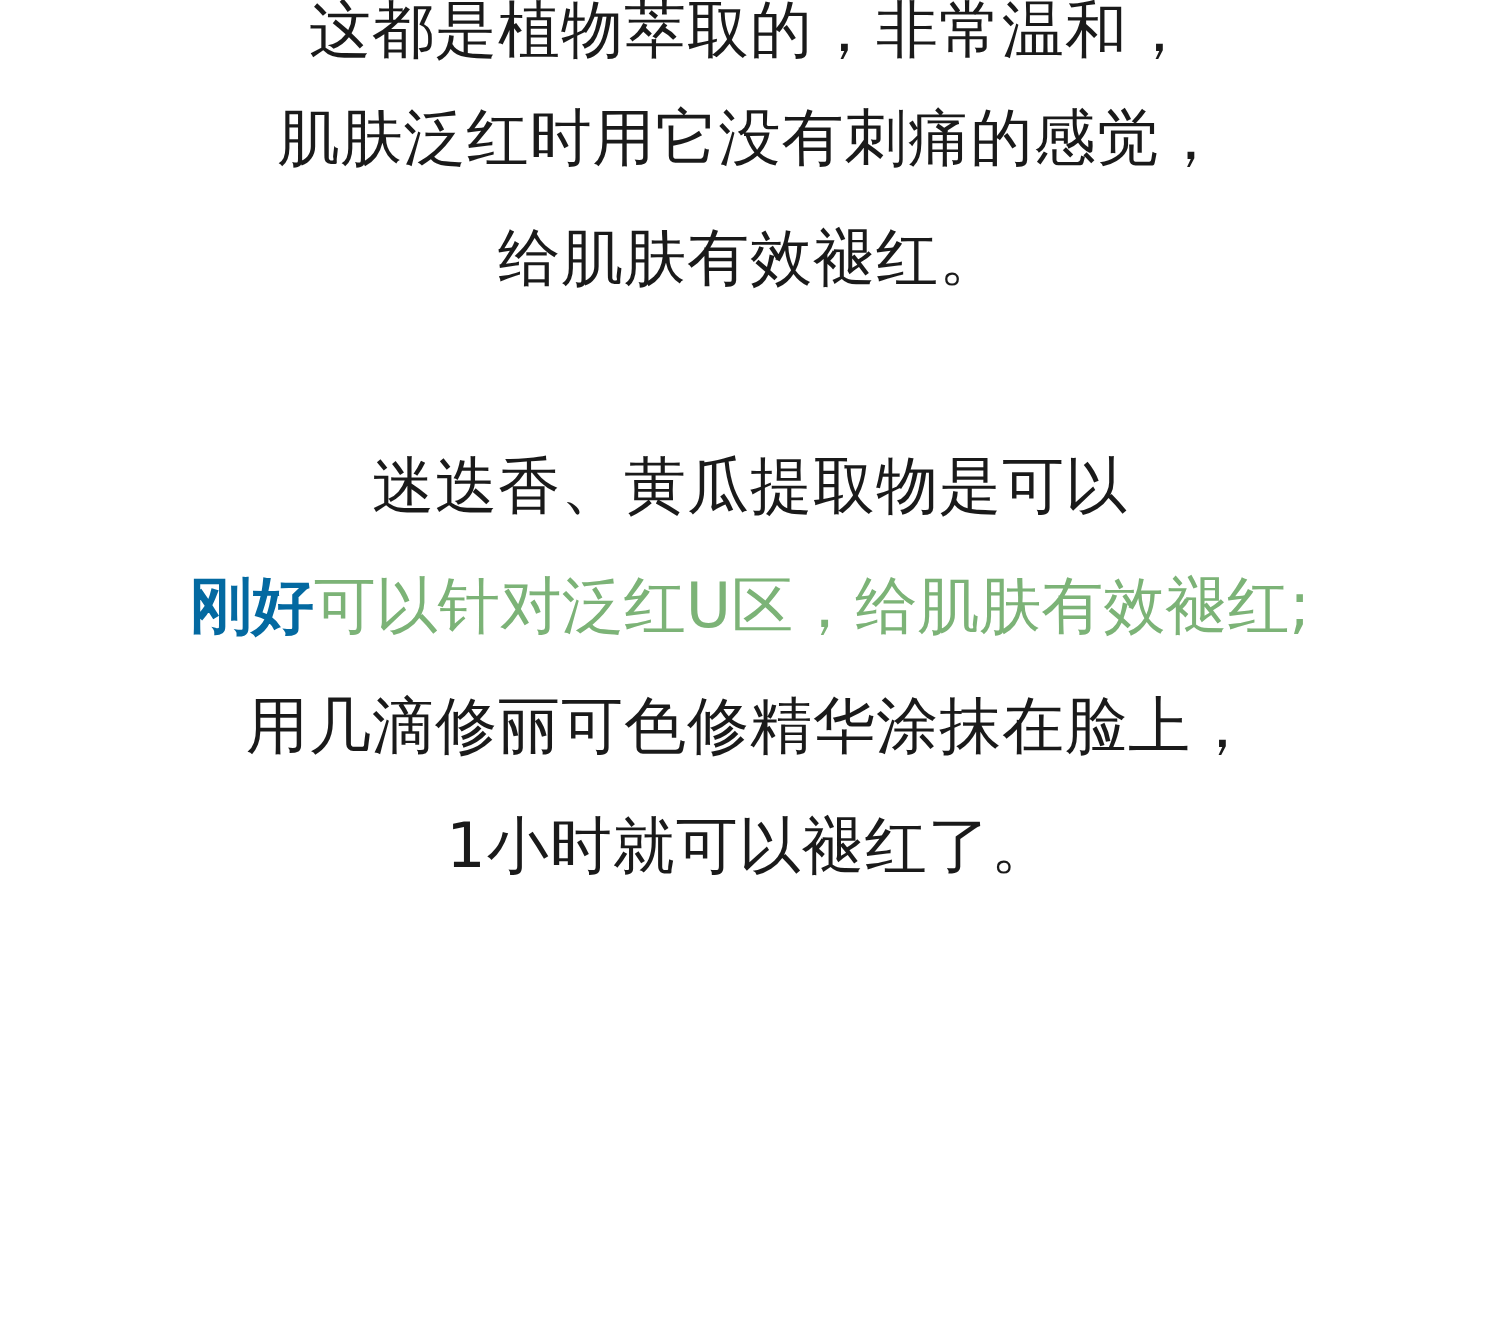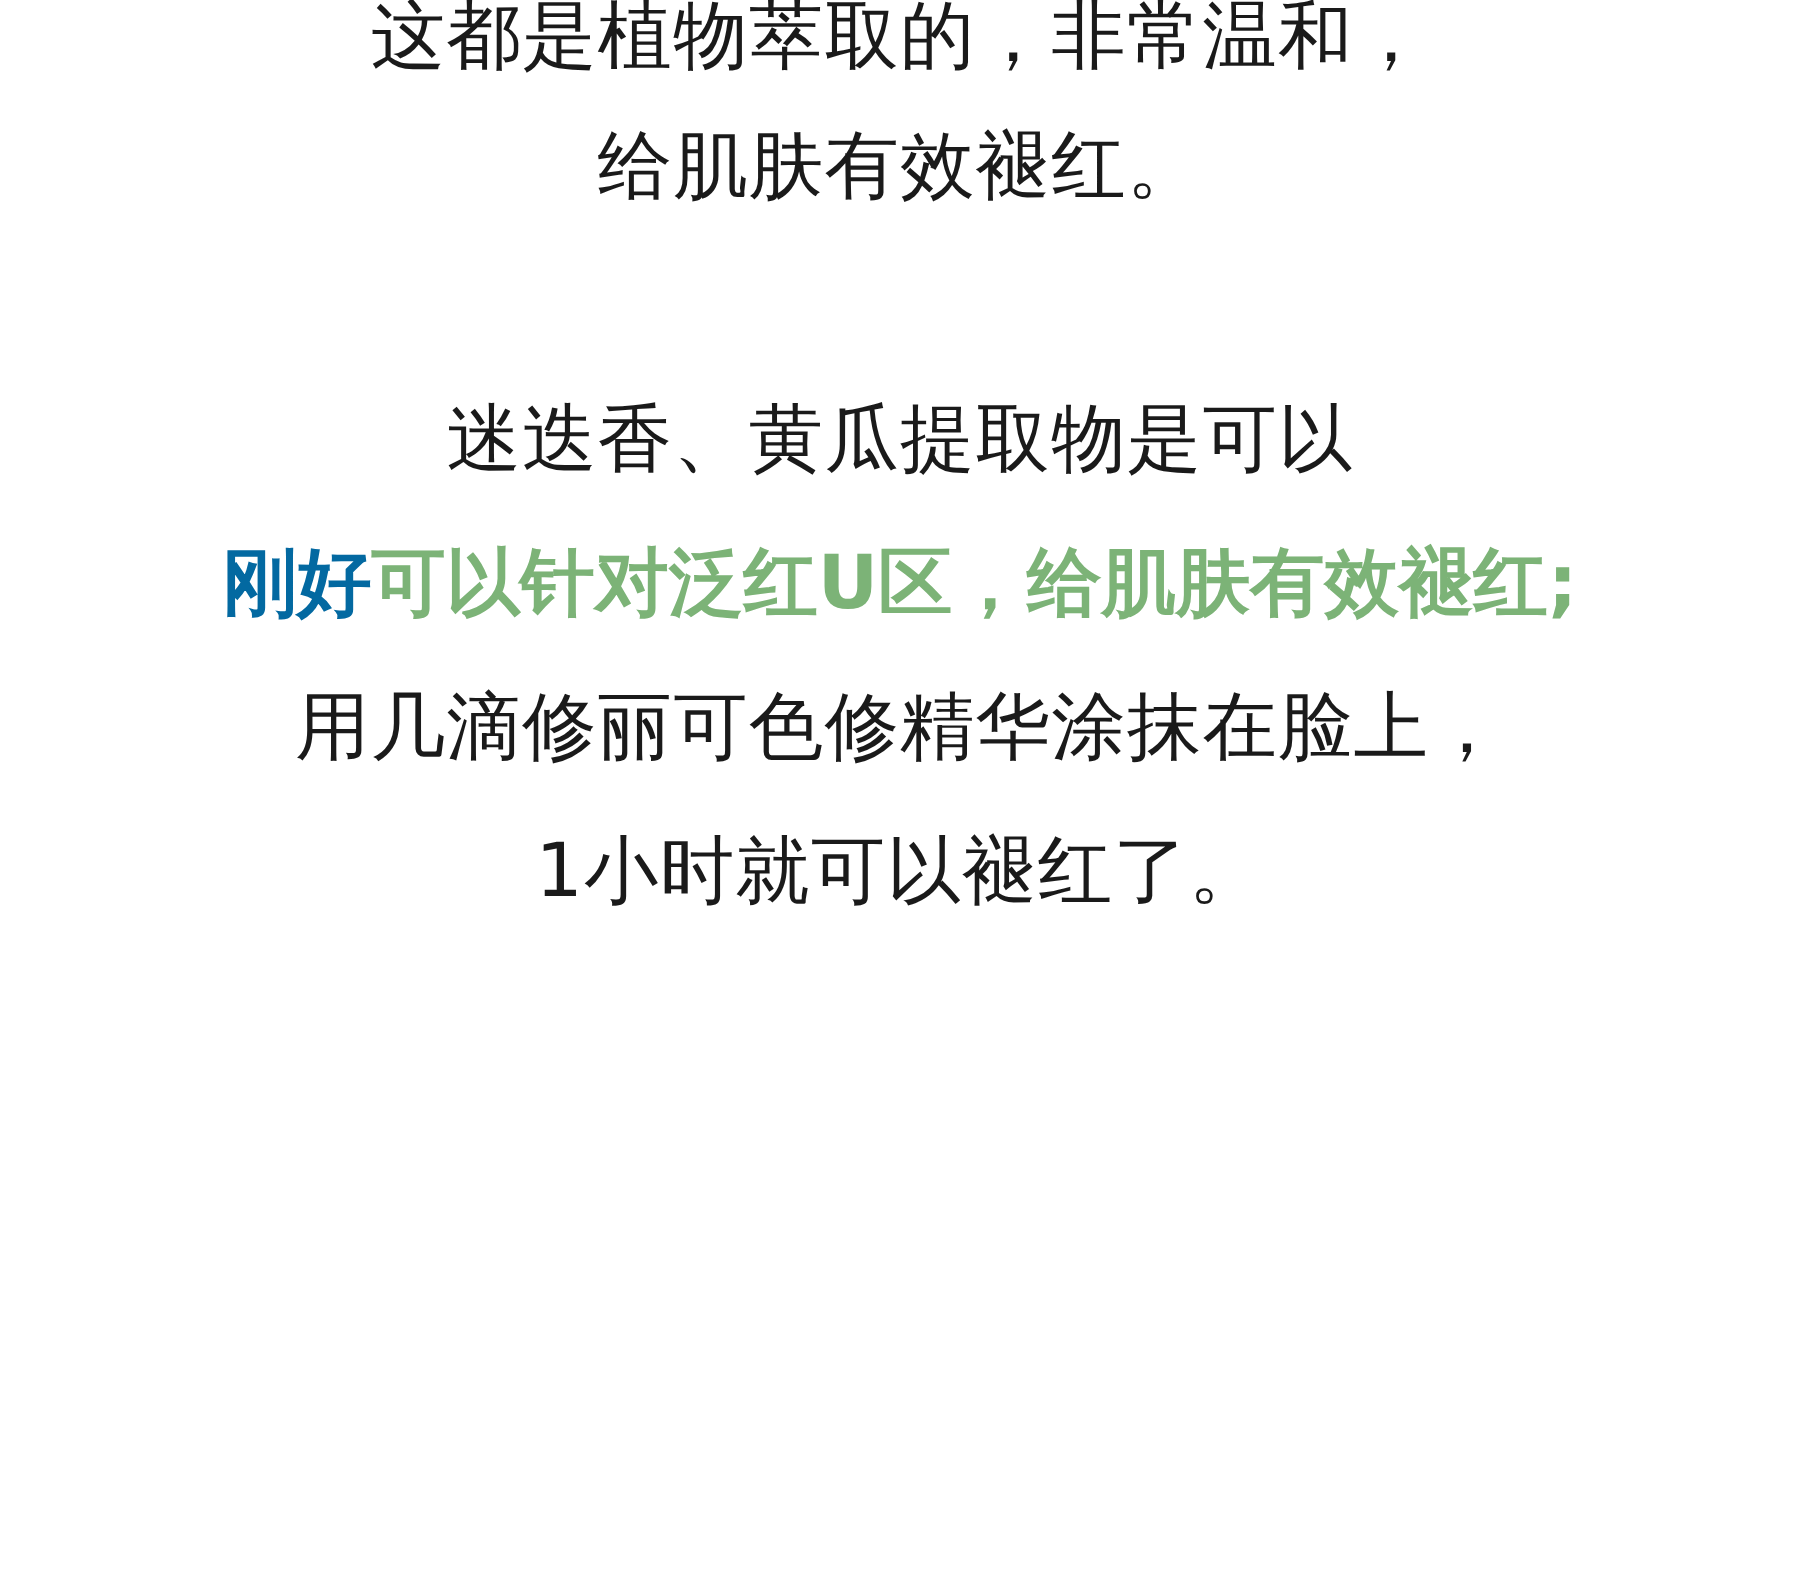--- a/index.html
+++ b/index.html
@@ -54,30 +54,31 @@
     font-weight: 700;
     white-space: nowrap;
     text-align: center;
   }
   .highlight-line .lead {
     color: #0369a1;
     font-weight: 700;
   }
   .highlight-line .hl {
     color: #7cb377;
-    font-weight: 700;
+    font-weight: 400;
   }
 </style>
 </head>
 <body>
 
 <div class="page">
 
   <div class="block">
     <div class="line first">这都是植物萃取的，非常温和，</div>
+    <div class="line">肌肤泛红时用它没有刺痛的感觉，</div>
     <div class="line">给肌肤有效褪红。</div>
   </div>
 
   <div class="gap"></div>
 
   <div class="block">
     <div class="line">迷迭香、黄瓜提取物是可以</div>
     <div class="highlight-line">
       <span class="lead">刚好</span><span class="hl">可以针对泛红U区，给肌肤有效褪红;</span>
     </div>

